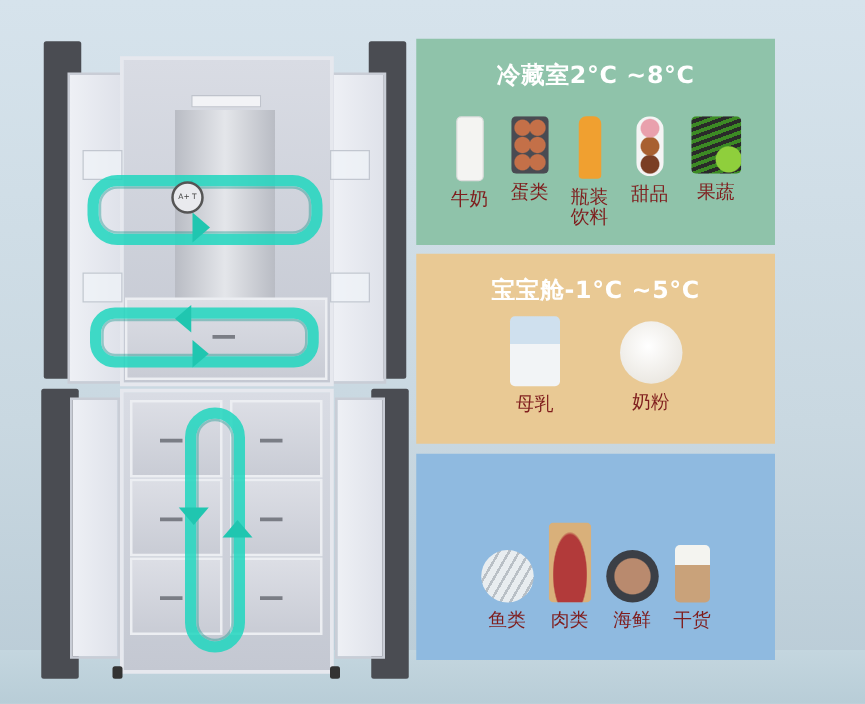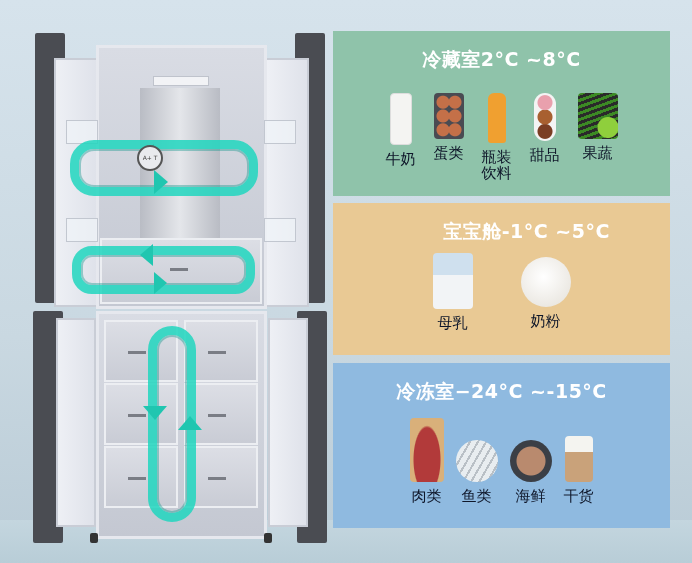--- a/index.html
+++ b/index.html
@@ -18,29 +18,29 @@
   .shelf{position:absolute;background:rgba(240,244,248,.7);border:1px solid #c2c7d0;}
   .drawer{position:absolute;background:linear-gradient(180deg,#dcdee5,#c9ccd5);border:2px solid #eceef2;}
   .drawer-label{position:absolute;width:18px;height:3px;background:#7a7d85;}
   .foot{position:absolute;width:8px;height:10px;background:#333;border-radius:2px;}
   
   .flow{position:absolute;border:9px solid rgba(32,214,190,.85);box-shadow:inset 0 0 0 2px rgba(20,150,140,.4);}
   .arrow{position:absolute;width:0;height:0;}
   .knob{position:absolute;width:22px;height:22px;border-radius:50%;border:2px solid #555;background:#e9eaee;
     font-size:6px;text-align:center;line-height:22px;color:#444;}
   
-  .panel{position:absolute;left:333px;width:337px;}
+  .panel{position:absolute;left:333px;width:287px;}
   .p1{top:31px;height:165px;background:#8fc3aa;}
   .p2{top:203px;height:152px;background:#e9c994;}
   .p3{top:363px;height:165px;background:#8fbae0;}
   .ptitle{position:absolute;left:0;width:100%;text-align:center;color:#fff;font-size:19px;font-weight:bold;letter-spacing:.5px;}
   .items{position:absolute;left:0;width:100%;display:flex;justify-content:center;}
   .item{display:flex;flex-direction:column;align-items:center;}
   .icon{border-radius:4px;}
-  .label{color:#0f172a;font-size:15px;margin-top:6px;text-align:center;line-height:16px;}
+  .label{color:#7f1d1d;font-size:15px;margin-top:6px;text-align:center;line-height:16px;}
 </style>
 </head>
 <body>
 
 <div class="floor"></div>
 
 <div class="fridge">
 
   <div class="door" style="left:5px;top:5px;width:30px;height:270px;"></div>
   <div class="door-inner" style="left:24px;top:30px;width:40px;height:245px;"></div>
@@ -115,43 +115,42 @@
       <div class="label">甜品</div>
     </div>
     <div class="item">
       <div class="icon" style="width:40px;height:46px;background:radial-gradient(circle at 75% 75%,#8fcf3c 10px,transparent 11px),repeating-linear-gradient(160deg,#3c8a24 0 3px,#2a2a2a 3px 6px);"></div>
       <div class="label">果蔬</div>
     </div>
   </div>
 </div>
 
 <div class="panel p2">
-  <div class="ptitle" style="top:16px;padding-left:25px;">宝宝舱-1°C ~5°C</div>
+  <div class="ptitle" style="top:16px;">宝宝舱-1°C ~5°C</div>
   <div class="items" style="top:50px;gap:48px;">
     <div class="item">
       <div class="icon" style="width:40px;height:56px;background:linear-gradient(180deg,#cfe0ee 40%,#f2f4f6 40%);"></div>
       <div class="label">母乳</div>
     </div>
     <div class="item">
       <div class="icon" style="width:50px;height:50px;border-radius:50%;background:radial-gradient(circle at 45% 40%,#ffffff,#e4e0d8);margin-top:4px;"></div>
       <div class="label">奶粉</div>
     </div>
   </div>
 </div>
 
 <div class="panel p3">
-  <div class="ptitle" style="top:16px;">冷冻室−24°C ~-15°C</div>
   <div class="items" style="top:55px;gap:12px;">
+    <div class="item">
+      <div class="icon" style="width:42px;height:42px;margin-top:22px;border-radius:50%;background:repeating-linear-gradient(120deg,#e8edf0 0 5px,#b9c0c6 5px 7px);"></div>
+      <div class="label">鱼类</div>
+    </div>
     <div class="item">
       <div class="icon" style="width:34px;height:64px;background:radial-gradient(ellipse at 50% 65%,#b23a3a 13px,transparent 14px),#d9b07a;"></div>
       <div class="label">肉类</div>
-    </div>
-    <div class="item">
-      <div class="icon" style="width:42px;height:42px;margin-top:22px;border-radius:50%;background:repeating-linear-gradient(120deg,#e8edf0 0 5px,#b9c0c6 5px 7px);"></div>
-      <div class="label">鱼类</div>
     </div>
     <div class="item">
       <div class="icon" style="width:42px;height:42px;margin-top:22px;border-radius:50%;background:radial-gradient(circle,#b98a6e 14px,#3b3f46 15px);"></div>
       <div class="label">海鲜</div>
     </div>
     <div class="item">
       <div class="icon" style="width:28px;height:46px;margin-top:18px;background:linear-gradient(180deg,#f4f4f0 0 35%,#c9a27a 35%);"></div>
       <div class="label">干货</div>
     </div>
   </div>

